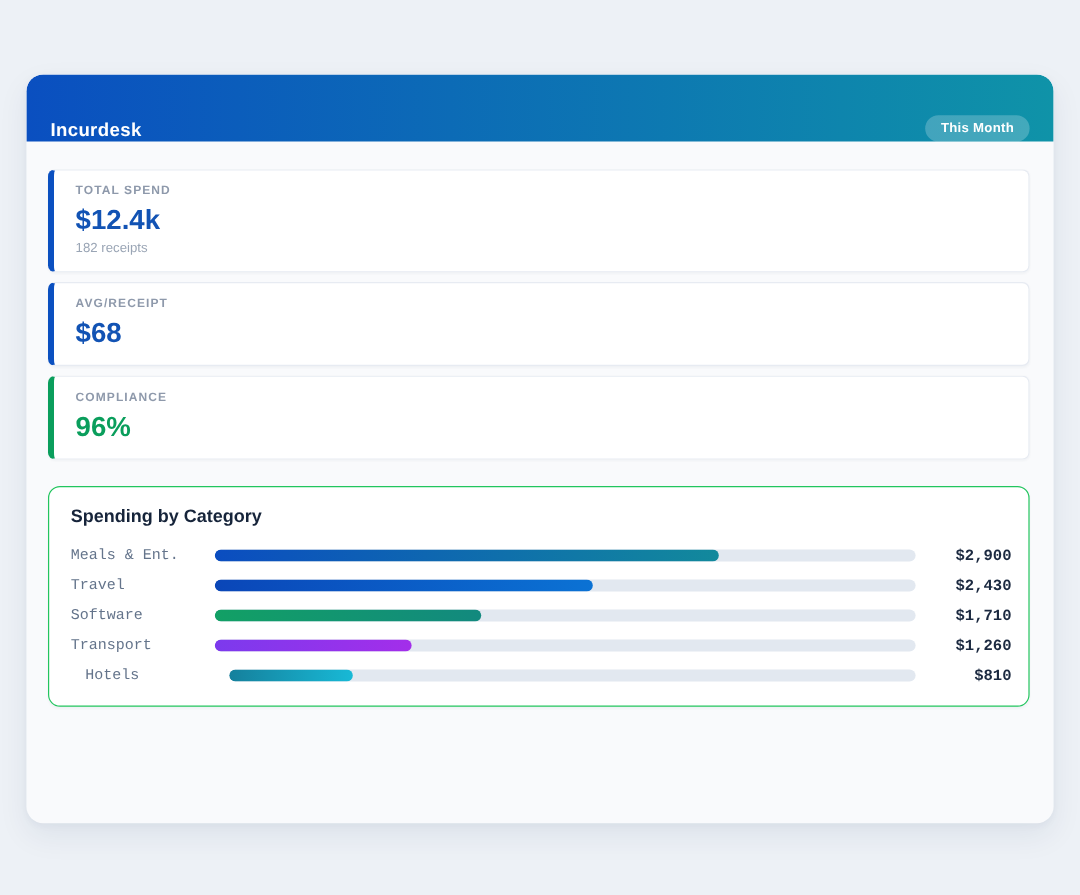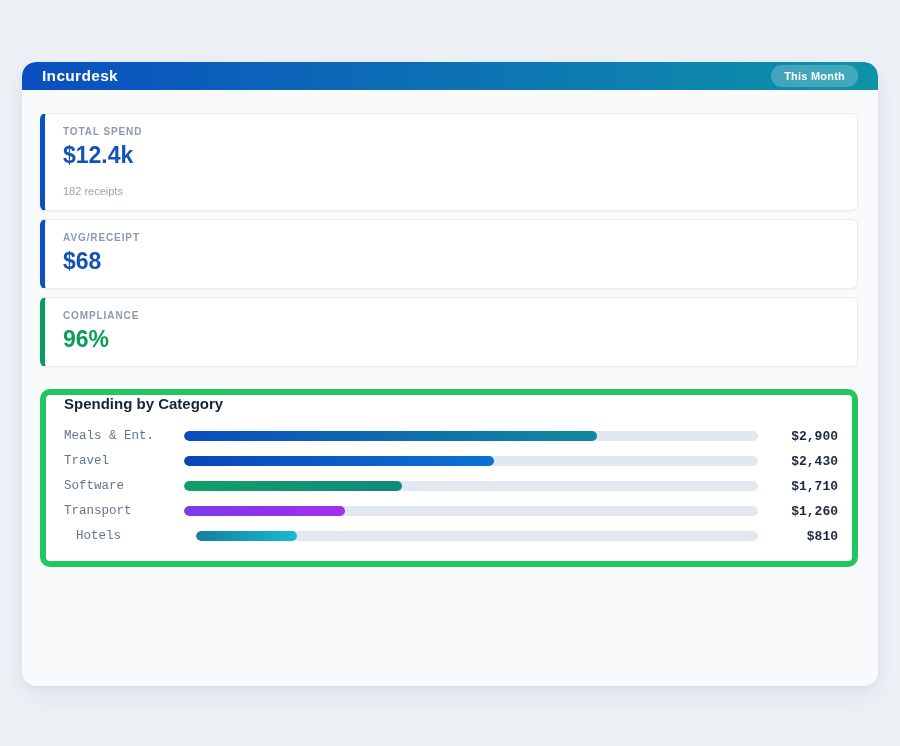--- a/index.html
+++ b/index.html
@@ -13,25 +13,25 @@
   .panel {
     position: absolute;
     left: 22px; top: 62px;
     width: 856px; height: 624px;
     background: var(--panel_bg, #f9fafc);
     border-radius: 14px;
     box-shadow: 0 10px 26px rgba(20, 45, 90, 0.07), 0 2px 6px rgba(20, 45, 90, 0.04);
     overflow: hidden;
   }
   .app-header {
-    height: 28px;
+    height: 56px;
     background: linear-gradient(90deg, var(--header_from, #0a4fc0), var(--header_to, #0f93a8));
     border-radius: 14px 14px 0 0;
     display: flex;
-    align-items: center;
+    align-items: flex-end;
     justify-content: space-between;
     padding: 0 20px;
   }
   .app-title {
     color: #ffffff;
     font-size: 15.5px;
     font-weight: bold;
     letter-spacing: 0.02em;
   }
   .period-badge {
@@ -67,29 +67,29 @@
   .stat-value {
     color: var(--value-color, #1253b4);
     font-size: 23px;
     font-weight: bold;
     line-height: 29px;
   }
   .stat-sub {
     color: #9aa5b5;
     font-size: 11px;
     line-height: 14px;
-    margin-top: 14px;
+    margin-top: 2px;
   }
   .stat-sub:empty { display: none; margin: 0; }
   .spending-card {
     margin-top: 22px;
     background: #ffffff;
-    border: 6px solid #22c55e;
+    border: 1px solid #22c55e;
     border-radius: 10px;
-    padding: 0 14px 18px 18px;
+    padding: 16px 14px 18px 18px;
     box-shadow: 0 1px 2px rgba(16, 42, 84, 0.04);
   }
   .spending-title {
     color: #16243a;
     font-size: 15px;
     font-weight: bold;
     margin-bottom: 17px;
   }
   .cat-row {
     display: flex;

